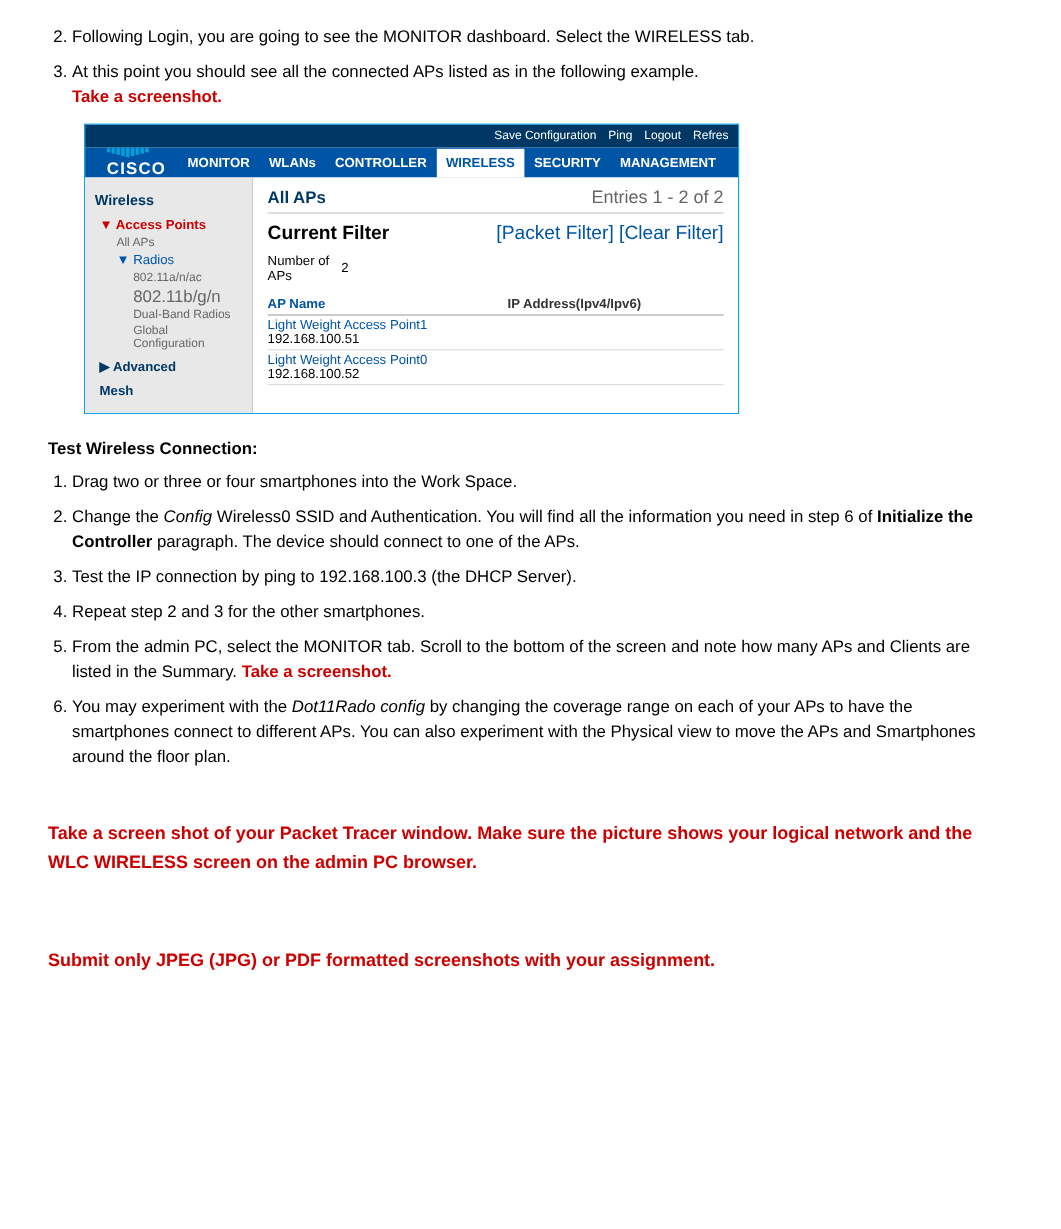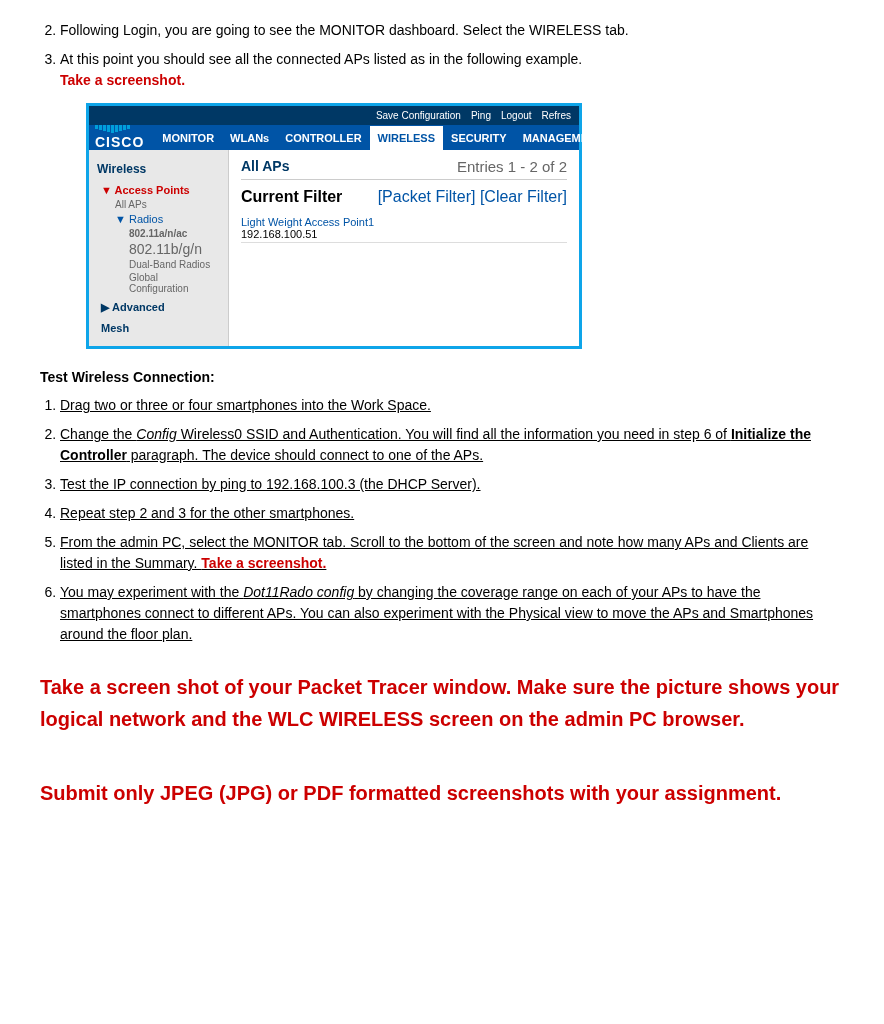--- a/index.html
+++ b/index.html
@@ -16,44 +16,44 @@
     }
     .instructions-list li {
       margin-bottom: 8px;
       line-height: 1.5;
     }
     .red-text {
       color: #cc0000;
       font-weight: bold;
     }
     .screenshot-container {
-      margin: 12px 0 12px 46px;
-      border: 3px solid #0ea5e9;
-      width: 496px;
+      margin: 12px 0 12px 30px;
+      border: 1px solid #0ea5e9;
+      width: 546px;
       font-size: 11px;
     }
     
     .cisco-topbar {
       background: #003865;
       color: #fff;
       display: flex;
       align-items: center;
       padding: 4px 8px;
       justify-content: flex-end;
       font-size: 10px;
     }
     .cisco-topbar span {
       margin-left: 10px;
       cursor: pointer;
     }
     .cisco-navbar {
       background: #0054a6;
       display: flex;
       align-items: center;
-      padding: 0 6px;
+      padding: 0 18px;
     }
     .cisco-logo {
       display: flex;
       align-items: center;
       margin-right: 10px;
     }
     .cisco-logo-top {
       display: flex;
       flex-direction: column;
       align-items: flex-start;
@@ -197,30 +197,29 @@
       font-weight: bold;
       margin: 20px 0 10px 0;
       font-size: 14px;
     }
     .sub-list {
       margin-left: 20px;
     }
     .sub-list li {
       margin-bottom: 8px;
       line-height: 1.5;
-      text-decoration: underline;
     }
     .italic { font-style: italic; }
     .bold { font-weight: bold; }
     .big-red {
       color: #cc0000;
       font-weight: bold;
-      font-size: 20px;
+      font-size: 15px;
       line-height: 1.6;
-      margin-top: 26px;
+      margin-top: 42px;
     }
   </style>
 </head>
 <body>
 
 
 
 
 <ol class="instructions-list" start="2">
   <li>Following Login, you are going to see the MONITOR dashboard.  Select the WIRELESS tab.</li>
@@ -269,21 +268,21 @@
   <div class="cisco-content">
 
     <div class="sidebar">
       <div class="sidebar-title">Wireless</div>
       <div class="sidebar-section">
         <div class="sidebar-section-header active">▼ Access Points</div>
         <div class="sidebar-sub">
           <div class="sidebar-item">All APs</div>
           <div class="sidebar-subsection-header">▼ Radios</div>
           <div class="sidebar-sub">
-            <div class="sidebar-item" style="font-size:10px;color:#666;font-weight:bold;">802.11a/n/ac</div>
+            <div class="sidebar-item" style="font-size:10px;color:#666;">802.11a/n/ac</div>
             <div class="sidebar-item" style="font-size:14px;color:#666;">802.11b/g/n</div>
             <div class="sidebar-item" style="font-size:10px;color:#666;">Dual-Band Radios</div>
             <div class="sidebar-item" style="font-size:10px;color:#666;">Global Configuration</div>
           </div>
         </div>
       </div>
       <div class="sidebar-section">
         <div class="sidebar-section-header">▶ Advanced</div>
       </div>
       <div class="sidebar-section">
@@ -293,23 +292,35 @@
 
     <div class="main-panel">
       <div class="panel-header">
         <span class="panel-title">All APs</span>
         <span class="panel-entries">Entries 1 - 2 of 2</span>
       </div>
       <div class="filter-row">
         <span class="filter-label">Current Filter</span>
         <span class="filter-links">[Packet Filter] [Clear Filter]</span>
       </div>
+      <div class="number-row">
+        <span>Number of<br>APs</span>
+        <span>2</span>
+      </div>
+      <div class="table-header-row">
+        <span class="col-name">AP Name</span>
+        <span class="col-ip">IP Address(Ipv4/Ipv6)</span>
+      </div>
       <div class="table-row">
         <span class="col-name" style="color:#0054a6;">Light Weight Access Point1</span>
         <span class="col-ip">192.168.100.51</span>
+      </div>
+      <div class="table-row">
+        <span class="col-name" style="color:#0054a6;">Light Weight Access Point0</span>
+        <span class="col-ip">192.168.100.52</span>
       </div>
     </div>
   </div>
 </div>
 
 
 <div class="section-heading">Test Wireless Connection:</div>
 
 <ol class="sub-list">
   <li>Drag two or three or four smartphones into the Work Space.</li>

